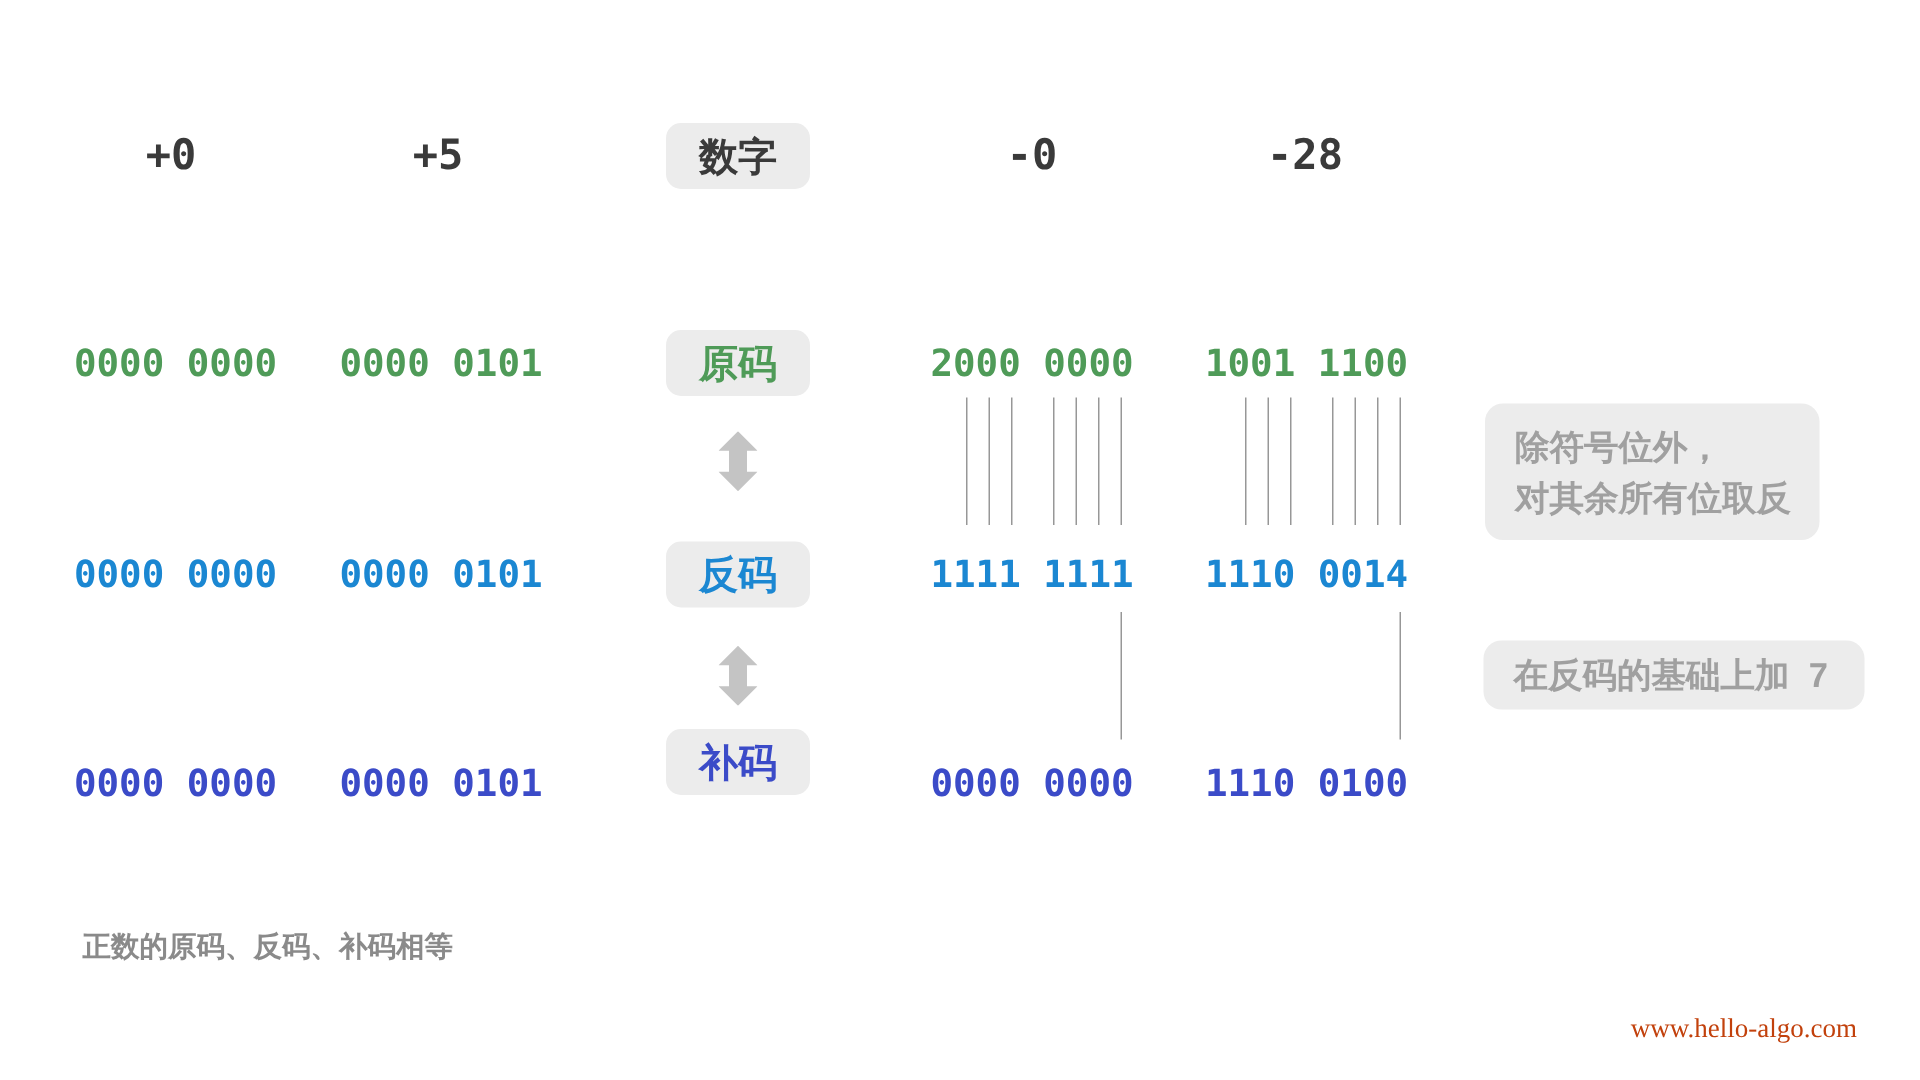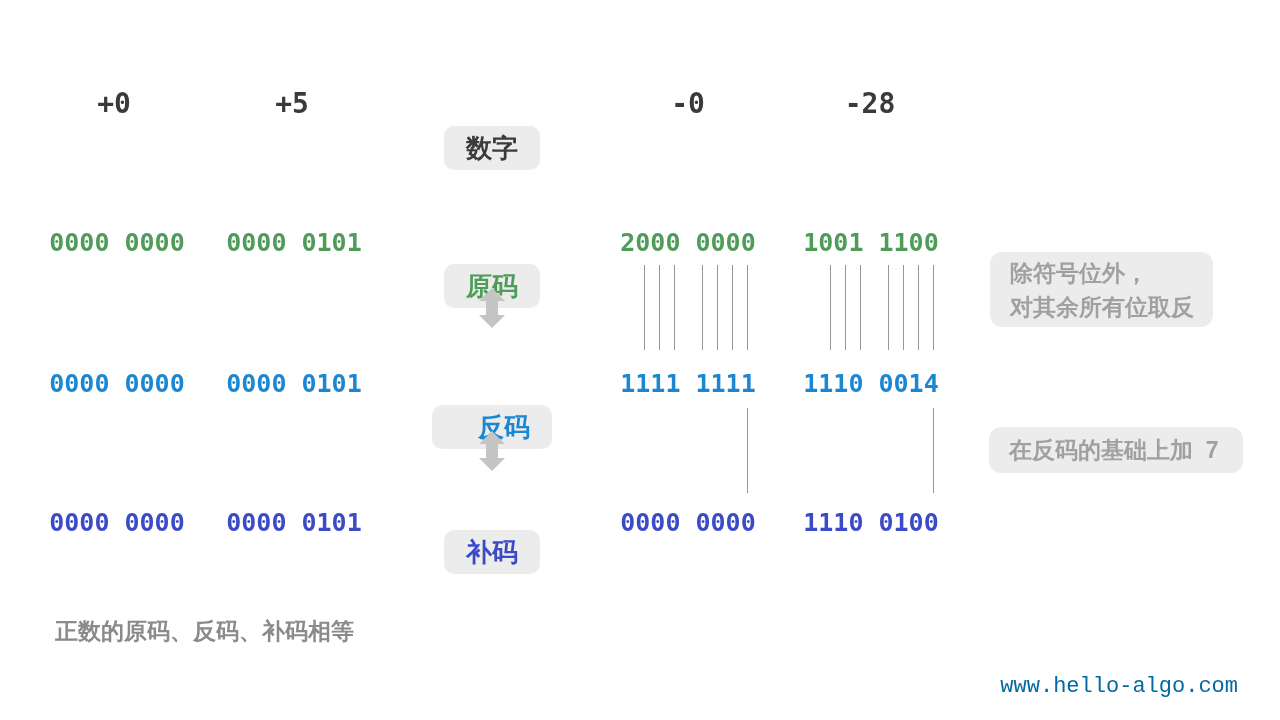--- a/index.html
+++ b/index.html
@@ -11,24 +11,24 @@
   .hnum{
     position:absolute;top:103px;transform:translate(-50%,-50%);
     font-family:"DejaVu Sans Mono",monospace;font-weight:bold;font-size:28px;color:#3A3A3A;
     white-space:pre;
   }
   
   .label-box{
     position:absolute;left:492px;transform:translate(-50%,-50%);
     width:96px;height:44px;border-radius:10px;background:#ECECEC;
     display:flex;align-items:center;justify-content:center;
-    font-weight:bold;font-size:26px;color:#3A3A3A;white-space:pre;margin-top:44px;
+    font-weight:bold;font-size:26px;color:#3A3A3A;white-space:pre;
   }
   .label-box.green{color:#4F9B58;align-items:center;}
-  .label-box.blue{color:#1B87D2;padding-left:24px;}
+  .label-box.blue{color:#1B87D2;}
   .label-box.indigo{color:#3B4BC8;}
   
   .bin{
     position:absolute;transform:translate(-50%,-50%);
     font-family:"DejaVu Sans Mono",monospace;font-size:25px;font-weight:bold;
     white-space:pre;letter-spacing:0;
   }
   .green{color:#4F9B58;}
   .blue{color:#1B87D2;}
   .indigo{color:#3B4BC8;}
@@ -45,33 +45,33 @@
   .vline{position:absolute;width:1px;background:#979797;}
   .vl-a{top:265px;height:85px;}
   .vl-b{top:408px;height:85px;}
   
   .note{
     position:absolute;background:#ECECEC;border-radius:12px;
     color:#A0A0A0;font-weight:bold;font-size:23px;
     display:flex;flex-direction:column;justify-content:center;
     padding:0 20px;box-sizing:border-box;white-space:pre;
   }
-  #note-invert{left:990px;top:252px;width:223px;height:75px;line-height:34px;}
+  #note-invert{left:990px;top:269px;width:223px;height:91px;line-height:34px;}
   #note-addone{left:989px;top:427px;width:254px;height:46px;}
   
   .caption{
     position:absolute;top:631px;transform:translateY(-50%);
-    font-weight:bold;font-size:23px;color:#8A8A8A;white-space:pre;
+    font-weight:bold;font-size:19px;color:#8A8A8A;white-space:pre;
   }
   #caption-pos{left:55px;}
   #caption-neg{left:612px;}
   
   #watermark{
     position:absolute;top:686px;right:42px;transform:translateY(-50%);
-    font-family:Liberation Mono, monospace;font-size:22px;color:#0369a1;white-space:pre;
+    font-family:Liberation Serif, serif;font-size:18px;color:#c2410c;white-space:pre;
   }
 </style>
 </head>
 <body>
 
 <div id="stage">
 
   <span class="hnum" style="left:114px">+0</span>
   <span class="hnum" style="left:292px">+5</span>
   <div class="label-box" style="top:104px">

